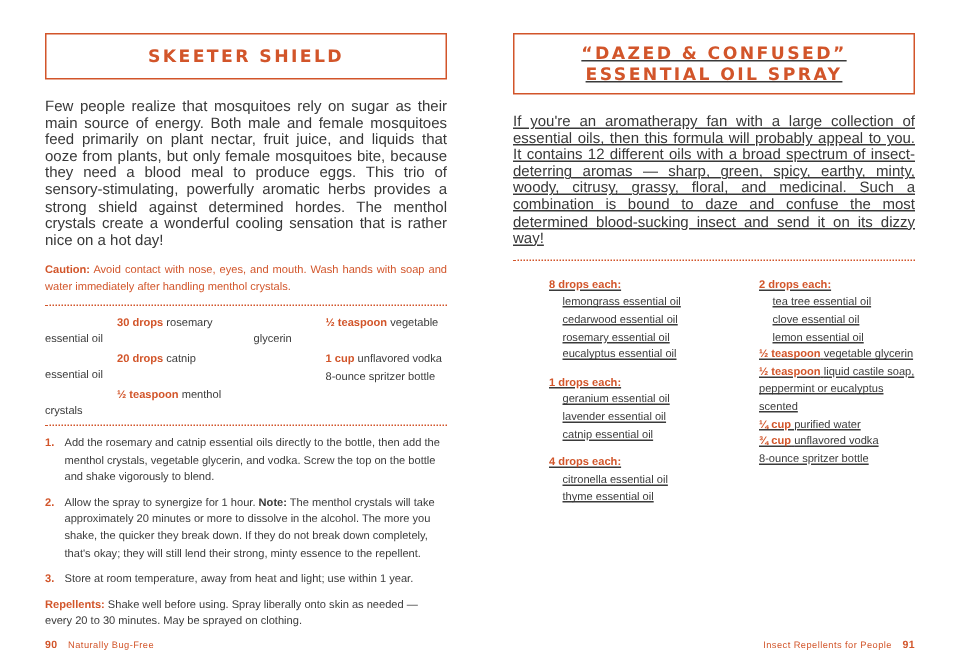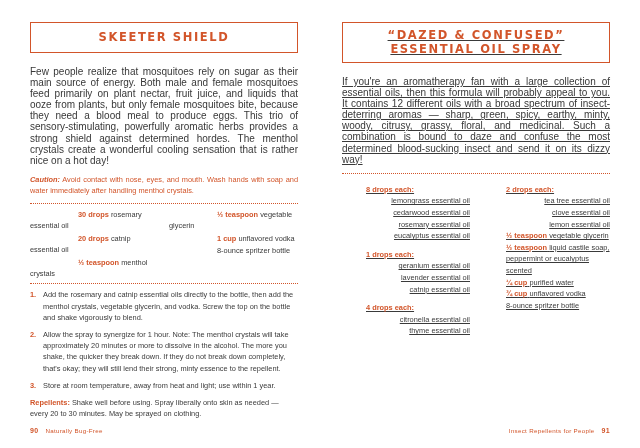--- a/index.html
+++ b/index.html
@@ -62,21 +62,20 @@
   }
   .caution {
     font-size: 7.4px;
     line-height: 11.1px;
     color: #d2552a;
     text-align: justify;
     margin: 0 0 7px 0;
   }
   .caution b, .lead-orange {
     font-weight: bold;
-    font-style: italic;
   }
   .dotrule {
     border-top: 1.2px dotted #d2552a;
     height: 0;
     margin: 3px 0 5px 0;
   }
   .ing-cols {
     display: flex;
     gap: 10px;
   }
@@ -110,21 +109,21 @@
   ol.steps li .num {
     position: absolute;
     left: -13px;
     top: 0;
     color: #d2552a;
     font-weight: bold;
     font-size: 7.4px;
   }
   ol.steps li b {
     color: #3a3a3a;
-    font-weight: normal;
+    font-weight: bold;
   }
   .application {
     font-size: 7.4px;
     line-height: 11.2px;
     margin-top: 2px;
   }
   .application .lbl {
     color: #d2552a;
     font-weight: bold;
   }
@@ -146,21 +145,20 @@
     margin-top: 7px;
   }
   .oil-head:first-child {
     margin-top: 0;
   }
   .oil-item {
     font-size: 7.4px;
     line-height: 11.6px;
     padding-left: 9px;
     color: #3a3a3a;
-    text-align: right;
   }
   .oil-plain {
     font-size: 7.4px;
     line-height: 11.6px;
     color: #3a3a3a;
   }
   .oil-plain .qty {
     color: #d2552a;
     font-weight: bold;
   }

